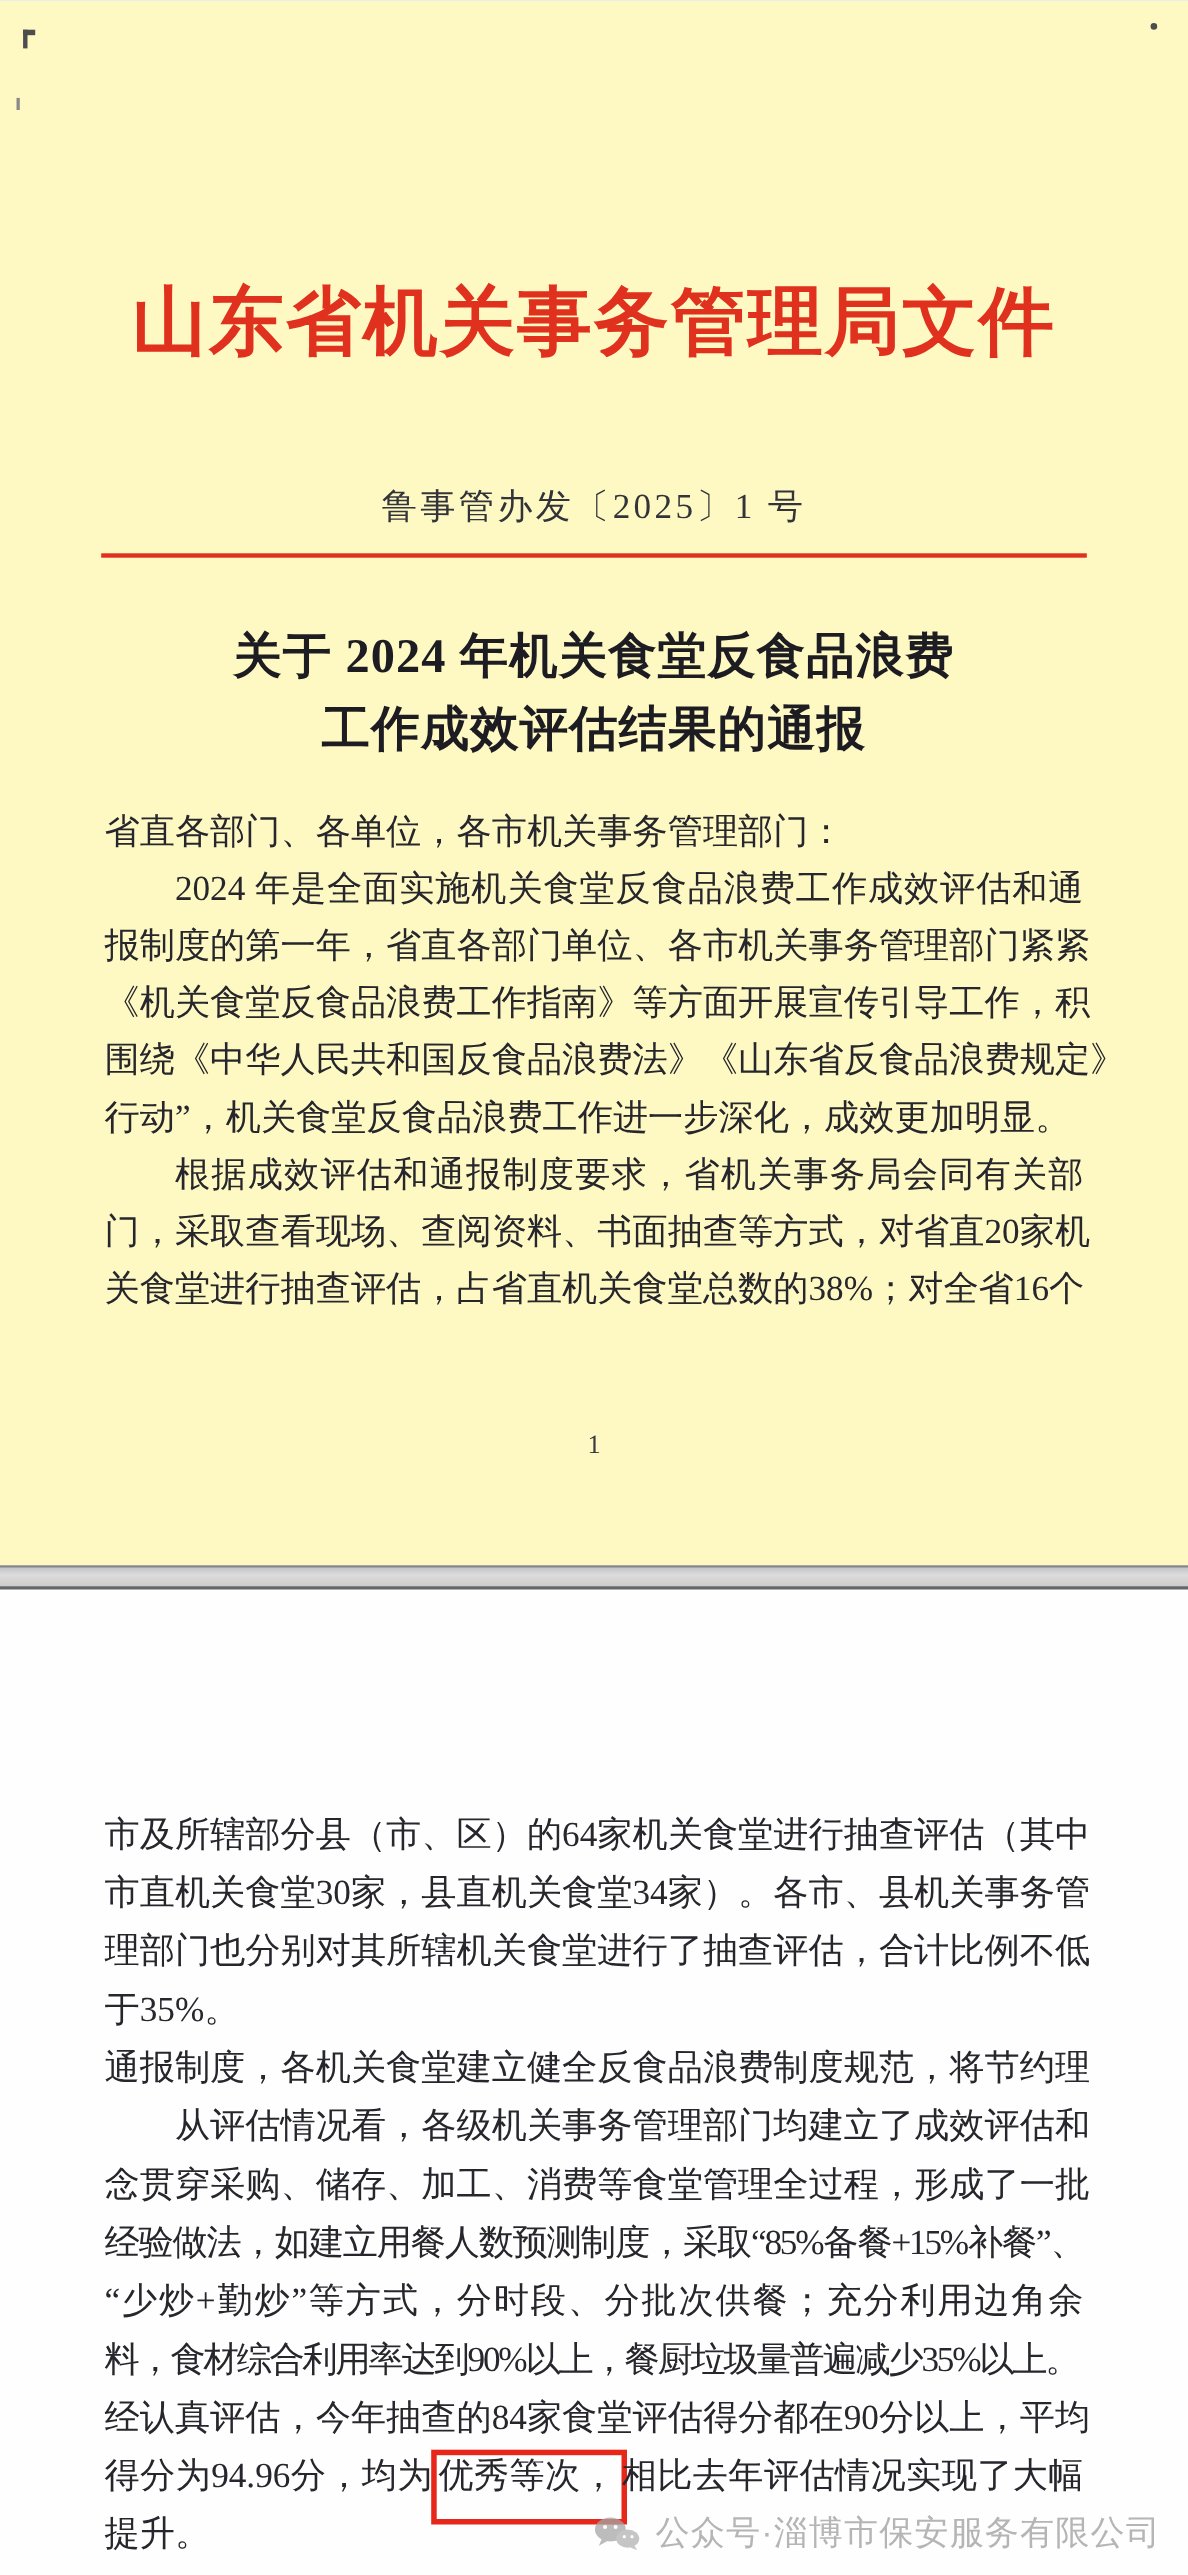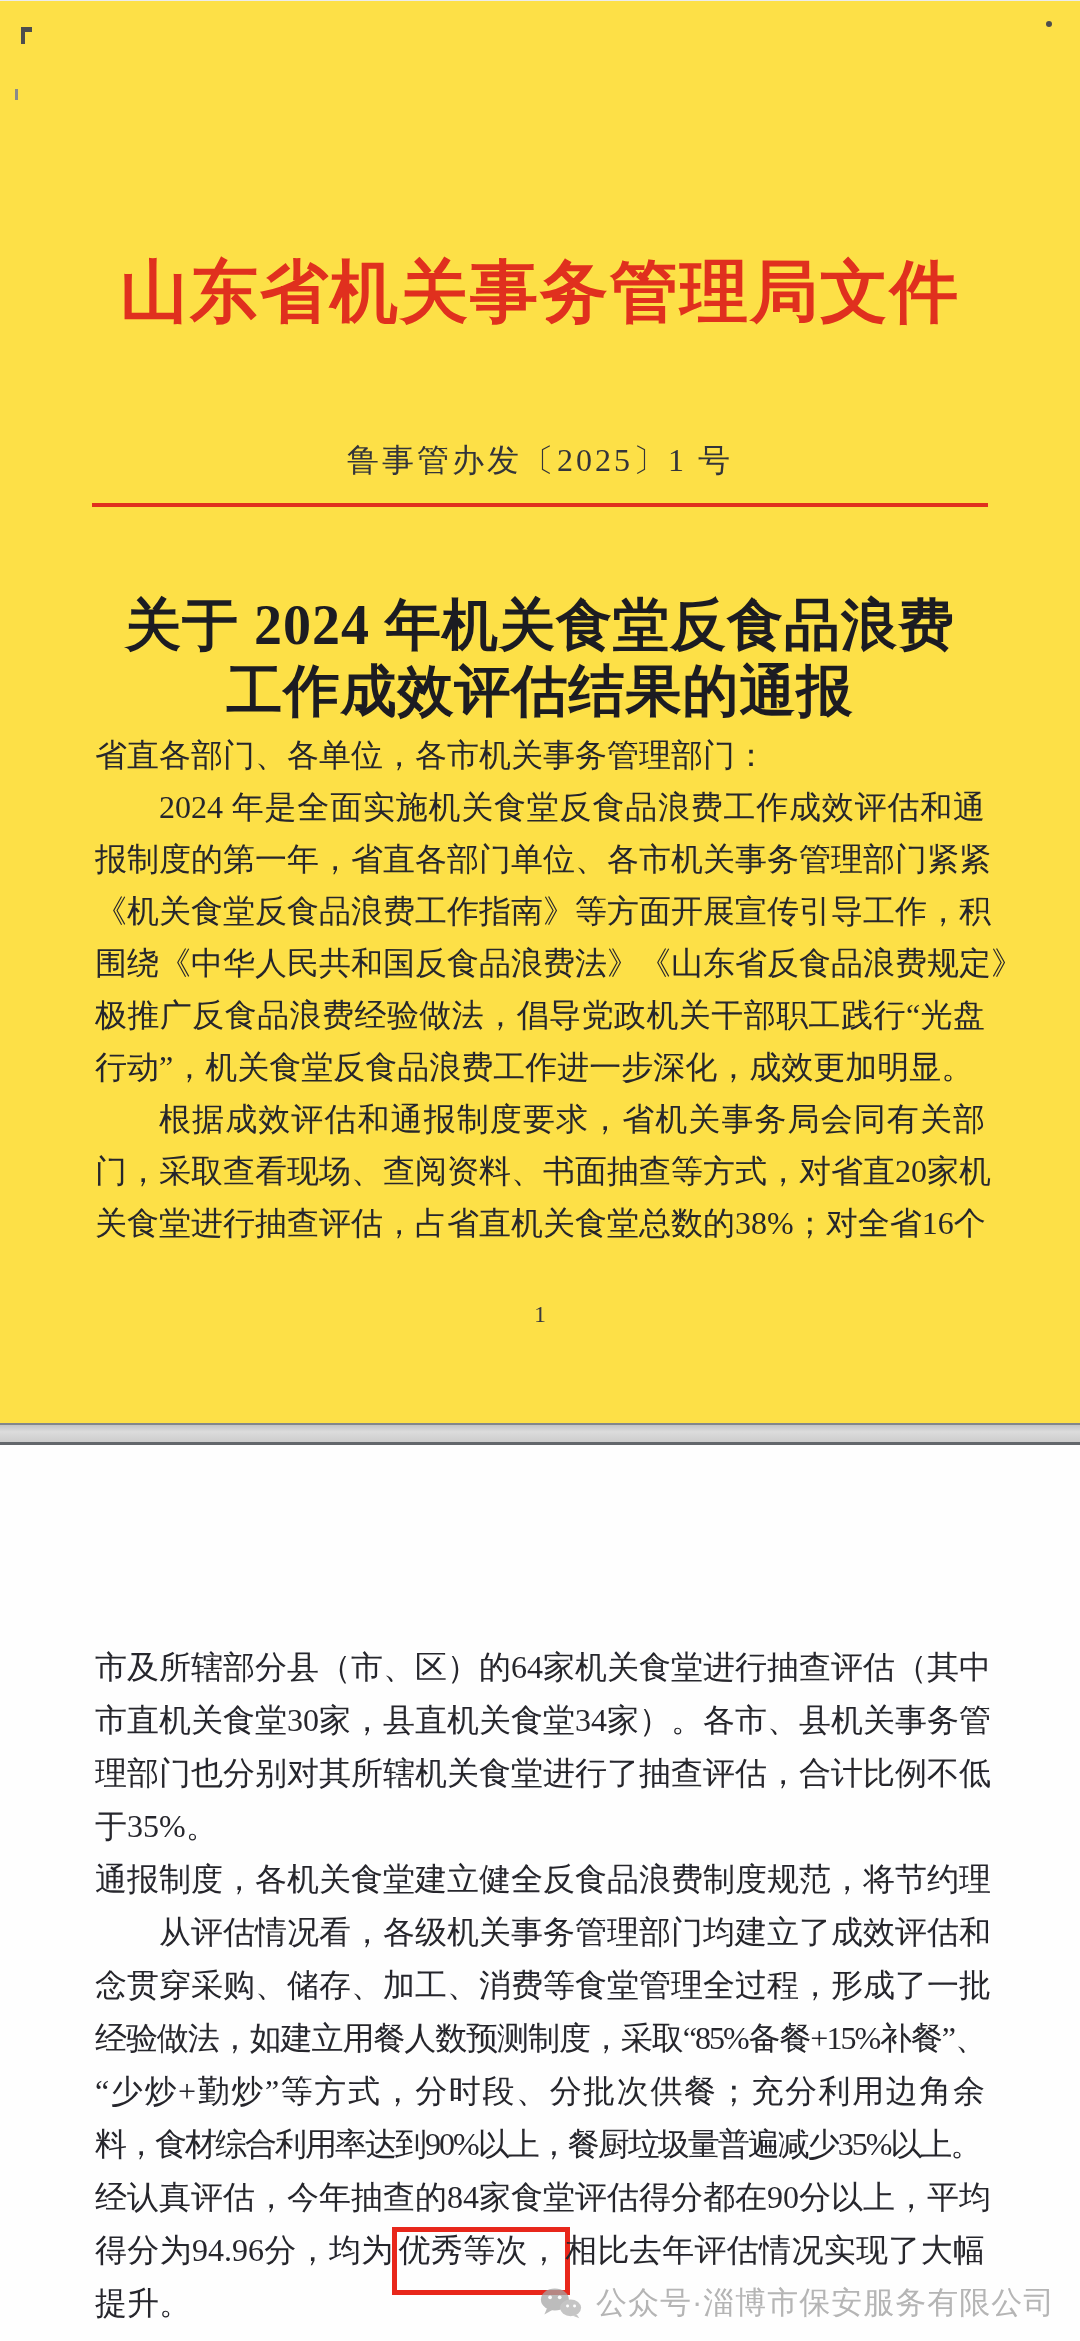--- a/index.html
+++ b/index.html
@@ -1,42 +1,42 @@
 <!DOCTYPE html>
 <html style="--red-accent: #e0301e; --box-red: #e8271b; --watermark-gray: #b5b5b5;"><head>
 <meta charset="utf-8">
 <style>
   html,body{margin:0;padding:0;}
   body{
     width:1080px;height:2341px;position:relative;background:#ffffff;
     font-family:"Liberation Serif","DejaVu Serif",serif;
     color:#24242a;overflow:hidden;
   }
-  .page{position:absolute;left:0;width:1080px;background:#fde047;}
+  .page{position:absolute;left:0;width:1080px;background:#fef9c3;}
   #page1{top:0;height:1422px;border-bottom:3px solid #82878c;border-top:1px solid #ececec;}
   #page-gap{position:absolute;top:1425px;left:0;width:1080px;height:17px;
     background:linear-gradient(180deg,#c2c4c6 0%,#dcdcdc 40%,#cccccc 100%);}
   #page2{top:1442px;height:899px;border-top:3px solid #63676b;background:#fefefe;}
 
   .doc-header{
     position:absolute;top:246px;left:0;width:100%;text-align:center;
     font-size:68px;font-weight:bold;letter-spacing:2px;
     color:var(--red-accent,#e0301e);
   }
   .doc-number{
     position:absolute;top:438px;left:0;width:100%;text-align:center;
     font-size:32px;letter-spacing:3px;color:#33343a;
   }
   .red-rule{
     position:absolute;top:502px;left:92px;width:896px;height:4px;
     background:var(--red-accent,#e0301e);
   }
   .doc-title{
     position:absolute;left:0;width:100%;text-align:center;
-    font-size:56px;font-weight:bold;color:#1c1c22;letter-spacing:1px;margin-top:21px;
+    font-size:44px;font-weight:bold;color:#1c1c22;letter-spacing:1px;
   }
   #title-line1{top:566px;}
   #title-line2{top:632px;}
 
   .body-block{position:absolute;left:95px;width:890px;}
   #body1{top:728px;}
   #body2{top:196px;}
   .body-line{
     height:52px;line-height:52px;font-size:32px;white-space:nowrap;
     color:#26262c;overflow:visible;
@@ -88,21 +88,20 @@
   <div class="red-rule"></div>
   <div class="doc-title" id="title-line1">关于 2024 年机关食堂反食品浪费</div>
   <div class="doc-title" id="title-line2">工作成效评估结果的通报</div>
 
   <div class="body-block" id="body1">
       <div class="body-line"><span>省直各部门、各单位，各市机关事务管理部门：</span></div>
       <div class="body-line justify indent"><span>2024 年是全面实施机关食堂反食品浪费工作成效评估和通</span></div>
       <div class="body-line justify"><span>报制度的第一年，省直各部门单位、各市机关事务管理部门紧紧</span></div>
       <div class="body-line justify"><span>《机关食堂反食品浪费工作指南》等方面开展宣传引导工作，积</span></div>
       <div class="body-line justify"><span>围绕《中华人民共和国反食品浪费法》《山东省反食品浪费规定》</span></div>
-      <div class="body-line justify"><span>极推广反食品浪费经验做法，倡导党政机关干部职工践行“光盘</span></div>
       <div class="body-line"><span>行动”，机关食堂反食品浪费工作进一步深化，成效更加明显。</span></div>
       <div class="body-line justify indent"><span>根据成效评估和通报制度要求，省机关事务局会同有关部</span></div>
       <div class="body-line justify"><span>门，采取查看现场、查阅资料、书面抽查等方式，对省直20家机</span></div>
       <div class="body-line justify"><span>关食堂进行抽查评估，占省直机关食堂总数的38%；对全省16个</span></div>
     </div>
 
   <div class="page-number">1</div>
 </div>
 
 <div id="page-gap"></div>

